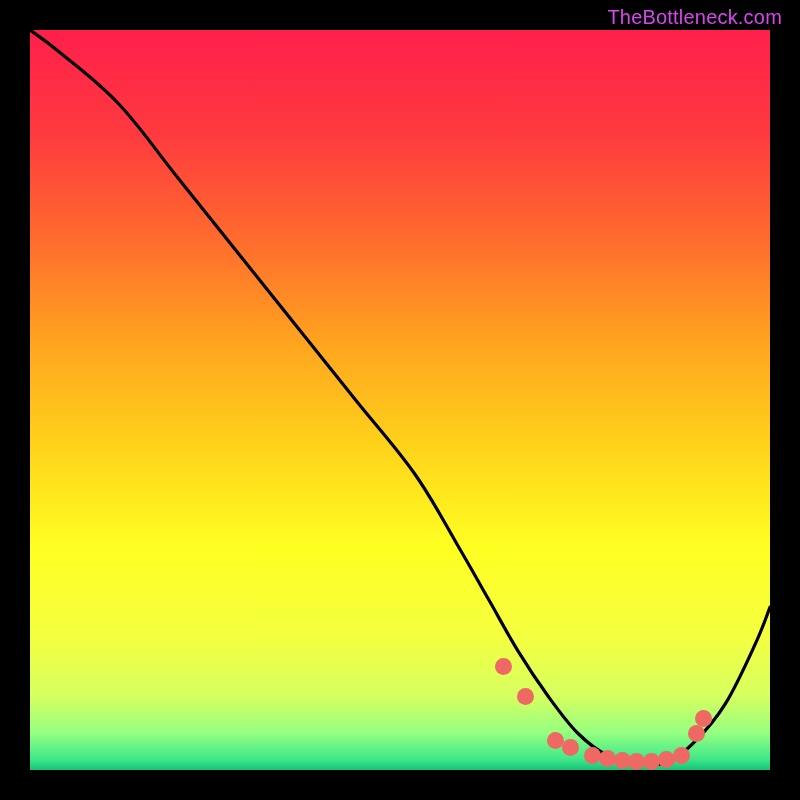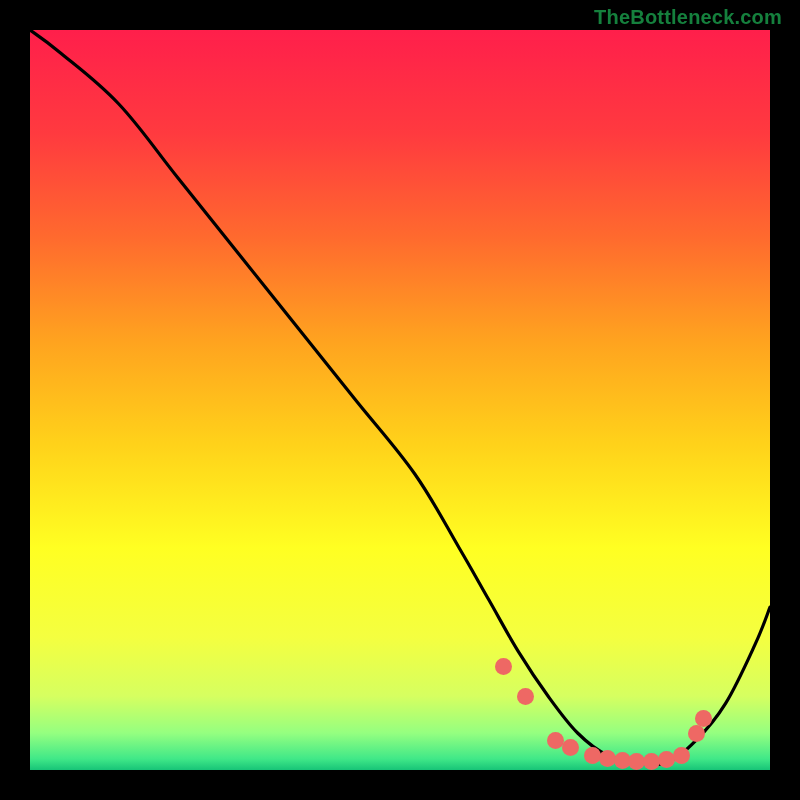--- a/index.html
+++ b/index.html
@@ -9,22 +9,22 @@
     width: 800px;
     height: 800px;
     background: #000;
   }
   .attribution {
     position: absolute;
     top: 6px;
     right: 18px;
     font-family: Arial, sans-serif;
     font-size: 20px;
-    font-weight: bold;
-    color: #15803d;
+    font-weight: normal;
+    color: #d946ef;
     letter-spacing: 0.2px;
   }
   .plot-area {
     position: absolute;
     left: 30px;
     top: 30px;
     width: 740px;
     height: 740px;
     overflow: hidden;
   }

